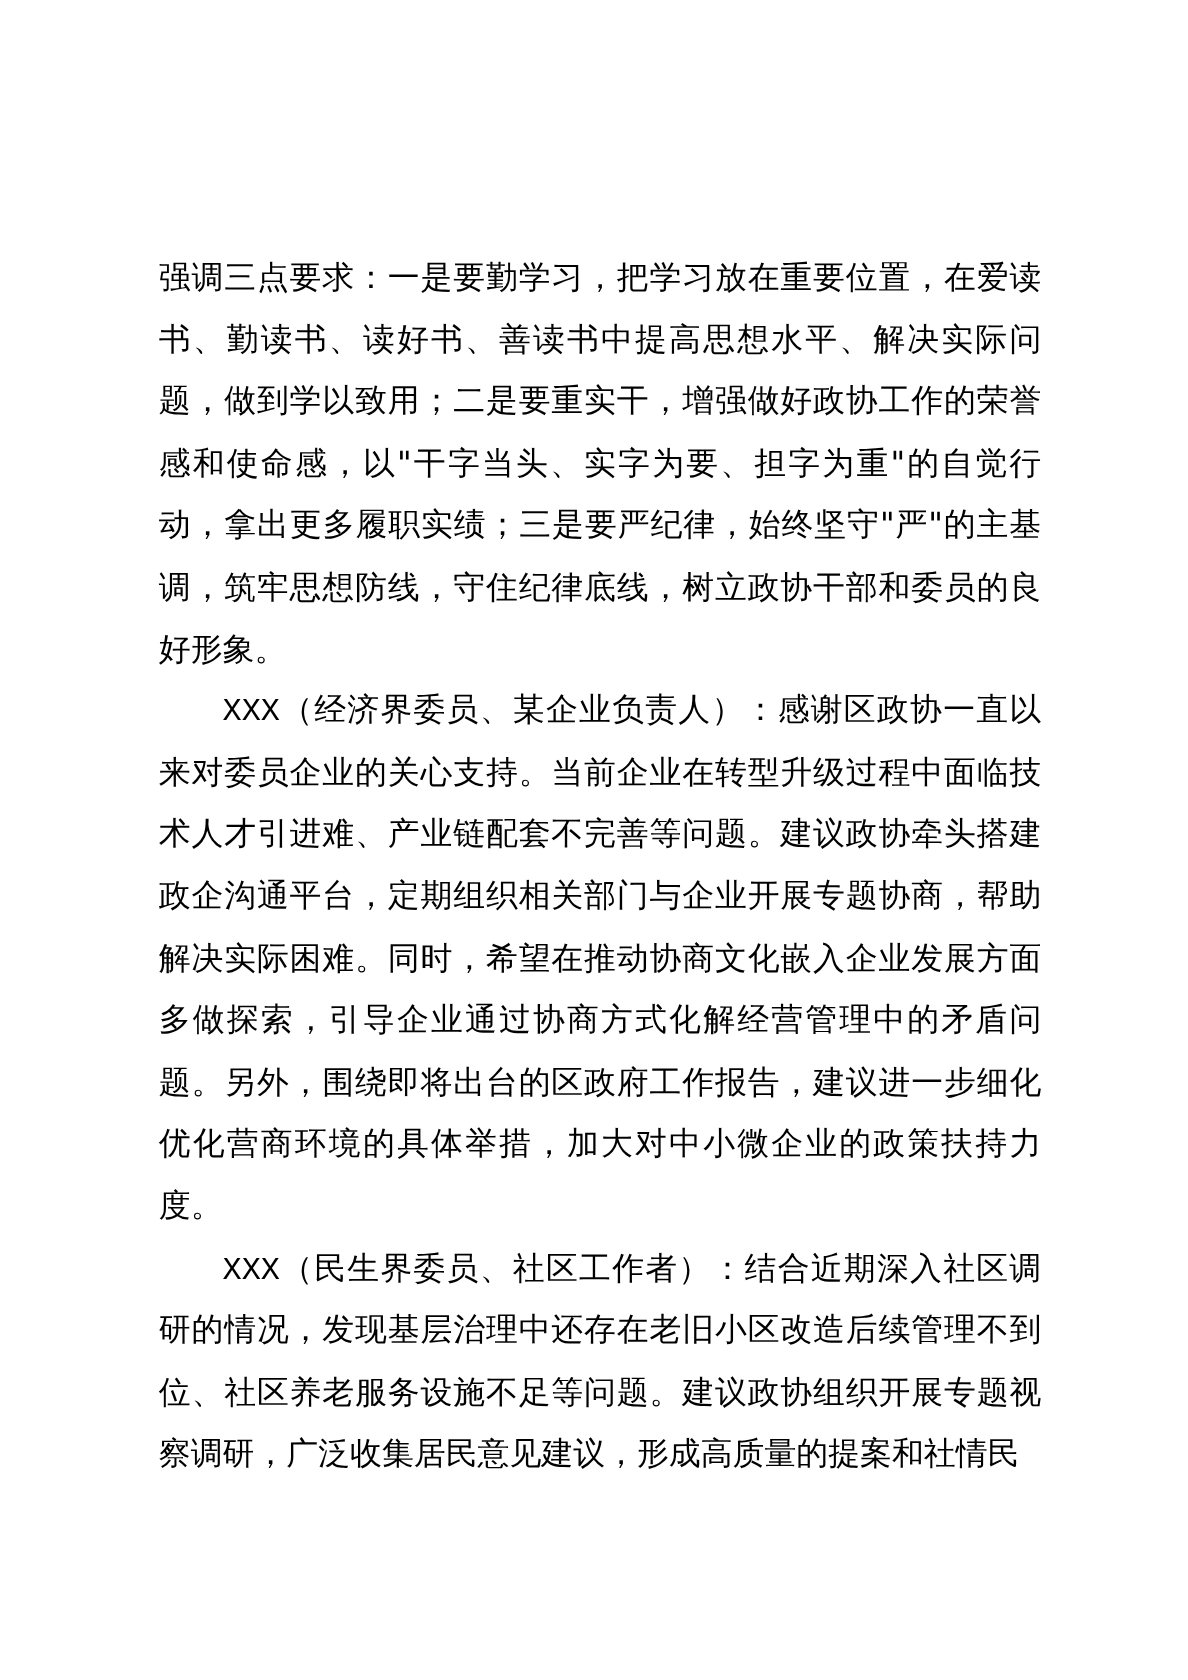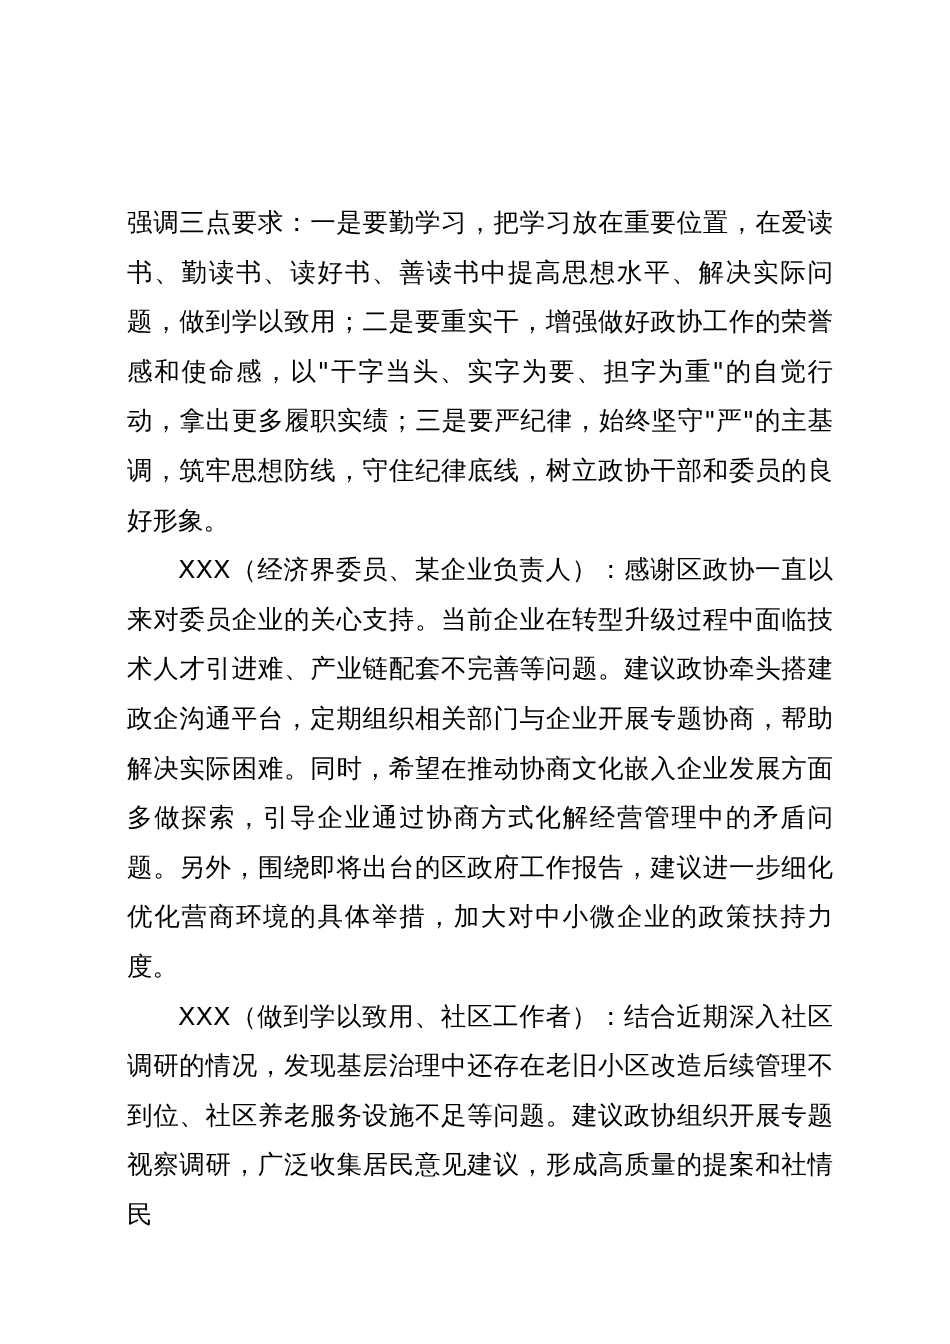--- a/index.html
+++ b/index.html
@@ -25,22 +25,23 @@
       margin: 0;
       font-size: 25.5px;
       line-height: 49.6px;
       text-align: justify;
       text-justify: inter-character;
       letter-spacing: 0px;
       word-break: break-all;
     }
     .para.indent {
       text-indent: 51px;
+      font-family: Liberation Mono, monospace;
     }
   </style>
 </head>
 <body>
 
 <div class="page">
   <p class="para">强调三点要求：一是要勤学习，把学习放在重要位置，在爱读书、勤读书、读好书、善读书中提高思想水平、解决实际问题，做到学以致用；二是要重实干，增强做好政协工作的荣誉感和使命感，以"干字当头、实字为要、担字为重"的自觉行动，拿出更多履职实绩；三是要严纪律，始终坚守"严"的主基调，筑牢思想防线，守住纪律底线，树立政协干部和委员的良好形象。</p>
   <p class="para indent">XXX（经济界委员、某企业负责人）：感谢区政协一直以来对委员企业的关心支持。当前企业在转型升级过程中面临技术人才引进难、产业链配套不完善等问题。建议政协牵头搭建政企沟通平台，定期组织相关部门与企业开展专题协商，帮助解决实际困难。同时，希望在推动协商文化嵌入企业发展方面多做探索，引导企业通过协商方式化解经营管理中的矛盾问题。另外，围绕即将出台的区政府工作报告，建议进一步细化优化营商环境的具体举措，加大对中小微企业的政策扶持力度。</p>
-  <p class="para indent">XXX（做到学以致用、社区工作者）：结合近期深入社区调研的情况，发现基层治理中还存在老旧小区改造后续管理不到位、社区养老服务设施不足等问题。建议政协组织开展专题视察调研，广泛收集居民意见建议，形成高质量的提案和社情民</p>
+  <p class="para indent">XXX（民生界委员、社区工作者）：结合近期深入社区调研的情况，发现基层治理中还存在老旧小区改造后续管理不到位、社区养老服务设施不足等问题。建议政协组织开展专题视察调研，广泛收集居民意见建议，形成高质量的提案和社情民</p>
 </div>
 
 </body></html>

